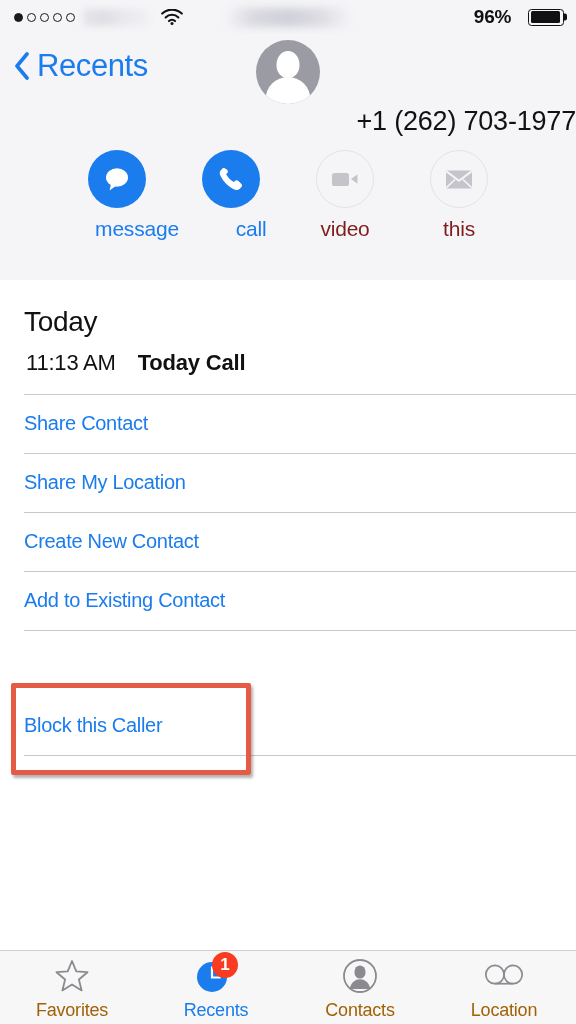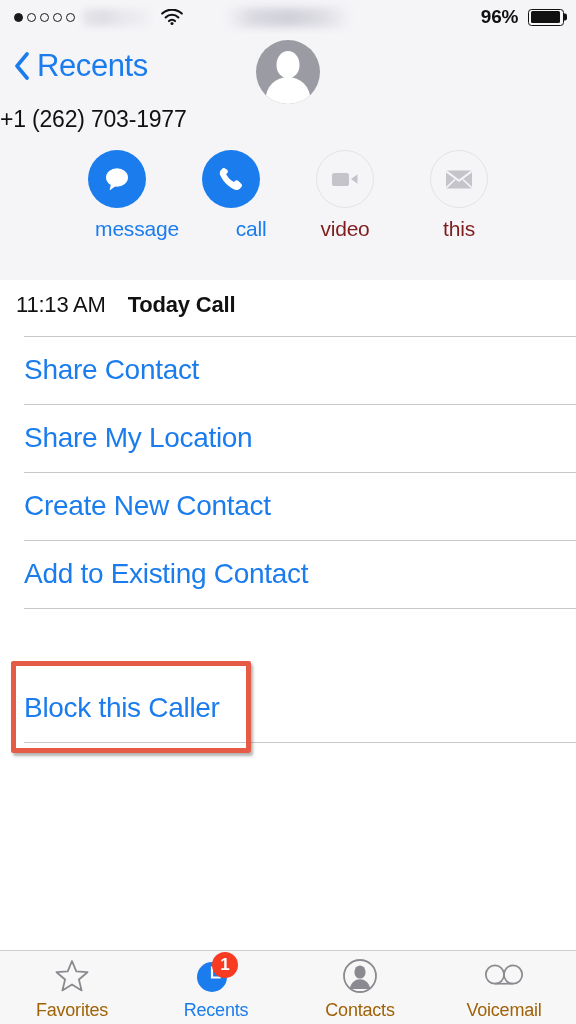--- a/index.html
+++ b/index.html
@@ -27,21 +27,21 @@
     background:linear-gradient(90deg,#e6e6ea 0%,#dedee4 30%,#e9e9ee 65%,#f0f0f4 100%);
     filter:blur(3px);
   }
   .wifi { width:22px; height:16px; position:relative; }
   .sb-center { position:absolute; left:50%; transform:translateX(-50%); }
   .time-blur {
     width:120px; height:19px; border-radius:4px;
     background:linear-gradient(90deg,#f2f2f5 0%,#d9d9e0 20%,#cfcfd8 50%,#dcdce2 78%,#f2f2f5 100%);
     filter:blur(4px);
   }
-  .sb-right { position:absolute; right:12px; display:flex; align-items:center; gap:10px; }
+  .sb-right { position:absolute; right:12px; display:flex; align-items:center; gap:17px; }
   .batt-pct { font-size:19px; font-weight:600; color:#111; letter-spacing:-0.3px; }
   .batt { width:36px; height:17px; border:1.6px solid #111; border-radius:3.5px; position:relative; padding:1.6px; }
   .batt-fill { height:100%; width:96%; background:#111; border-radius:1.5px; }
   .batt-cap { position:absolute; right:-4px; top:50%; transform:translateY(-50%);
     width:3px; height:7px; background:#111; border-radius:0 2px 2px 0; }
 
   
   .header {
     position:absolute; top:34px; left:0; width:576px; height:246px;
     background:#f5f5f8;
@@ -59,21 +59,21 @@
     width:64px; height:64px; border-radius:50%; background:#9b9ba3;
     overflow:hidden;
   }
   .av-head { position:absolute; left:50%; top:11px; transform:translateX(-50%);
     width:23px; height:27px; border-radius:50% 50% 46% 46%; background:#fff; }
   .av-body { position:absolute; left:50%; top:37px; transform:translateX(-50%);
     width:45px; height:34px; border-radius:23px 23px 0 0; background:#fff; }
 
   .phone-number {
     position:absolute; left:0; top:72px; width:100%;
-    text-align:left; font-size:23px; color:#111; letter-spacing:-0.2px;
+    text-align:right; font-size:27px; color:#111; letter-spacing:-0.2px;
   }
 
   .actions {
     position:absolute; left:0; top:116px; width:100%;
     display:flex; justify-content:center; gap:56px;
   }
   .action { width:58px; display:flex; flex-direction:column; align-items:center; cursor:pointer; }
   .action .circ {
     width:58px; height:58px; border-radius:50%;
     display:flex; align-items:center; justify-content:center;
@@ -84,30 +84,30 @@
   .action.on .lbl { color:#1a7ced;margin-left:40px; }
   .action.off .lbl { color:#7f1d1d; }
 
   
   .list { position:absolute; top:280px; left:0; width:576px; background:#fff; }
   .sec-title {
     padding:26px 24px 0 24px; font-size:28px; color:#111; letter-spacing:-0.3px;
   }
   .call-row {
     display:flex; align-items:baseline; gap:22px;
-    padding:12px 24px 18px 16px;
+    padding:12px 24px 18px 26px;
   }
   .call-time { font-size:22px; color:#111; letter-spacing:-0.2px; }
   .call-type { font-size:22px; color:#111; font-weight:700; letter-spacing:-0.2px; }
 
   .sep { height:1px; background:#c9c9cd; margin-left:24px; }
 
   .blue-row {
     padding:17px 24px 18px 24px;
-    font-size:28px; color:#1a7ced; letter-spacing:-0.3px;
+    font-size:20px; color:#1a7ced; letter-spacing:-0.3px;
     cursor:pointer; background:#fff;
   }
   .gap { height:66px; background:#fff; }
 
   
   .block-wrap { position:relative; }
   .annot {
     position:absolute; left:11px; top:-14px;
     width:240px; height:92px;
     border:5px solid #e65b45; border-radius:2px;
@@ -230,20 +230,21 @@
           </svg>
         </div>
         <div class="lbl">this</div>
       </div>
 
     </div>
   </div>
 
   <div class="list">
 
+    <div class="sec-title">Today</div>
 
     <div class="call-row">
       <span class="call-time">11:13 AM</span>
       <span class="call-type">Today Call</span>
     </div>
 
     <div class="sep"></div>
     <div class="blue-row">Share Contact</div>
     <div class="sep"></div>
     <div class="blue-row">Share My Location</div>
@@ -297,17 +298,17 @@
 
 
     <div class="tab">
       <div class="ticon">
         <svg width="42" height="26" viewBox="0 0 42 26">
           <circle cx="11.5" cy="11.5" r="9.6" fill="none" stroke="#8a8a90" stroke-width="1.8"></circle>
           <circle cx="30.5" cy="11.5" r="9.6" fill="none" stroke="#8a8a90" stroke-width="1.8"></circle>
           <line x1="11.5" y1="21.1" x2="30.5" y2="21.1" stroke="#8a8a90" stroke-width="1.8"></line>
         </svg>
       </div>
-      <div class="tlabel">Voicemail</div>
+      <div class="tlabel">Location</div>
     </div>
 
   </div>
 </div>
 
 </body></html>

